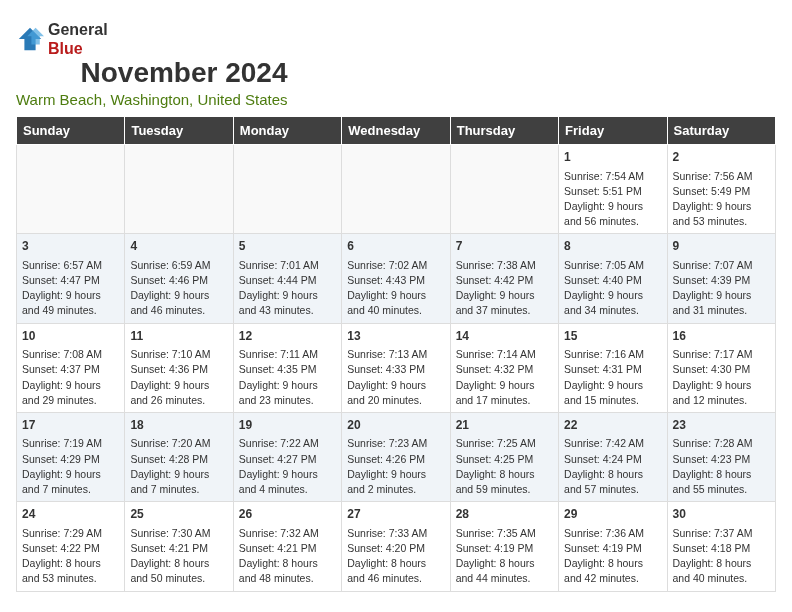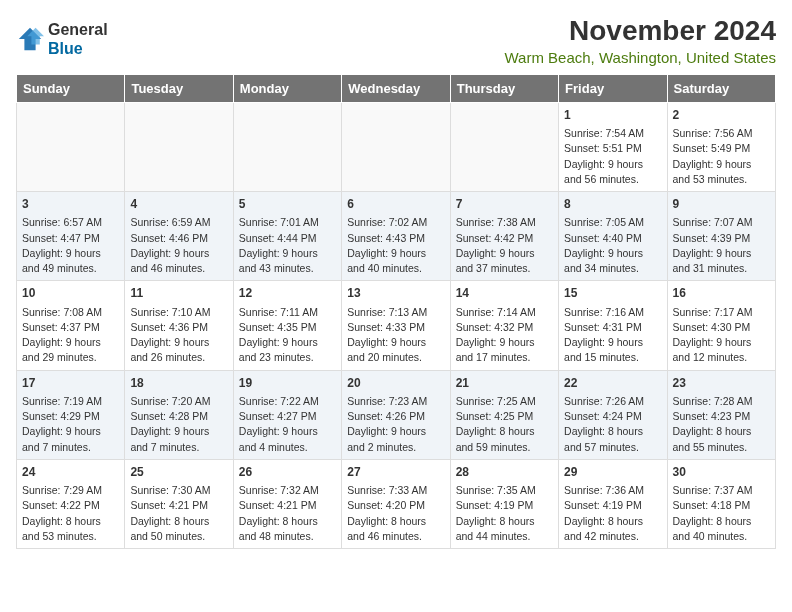--- a/index.html
+++ b/index.html
@@ -8,20 +8,21 @@
       background: #fff;
       width: 792px;
       min-height: 612px;
       padding: 16px;
     }
     .header {
       display: flex;
       align-items: flex-start;
       justify-content: space-between;
       margin-bottom: 8px;
+      flex-direction: column;
     }
     .logo {
       display: flex;
       align-items: center;
       margin-top: 4px;
     }
     .logo-icon {
       width: 28px;
       height: 28px;
       margin-right: 4px;
@@ -40,21 +41,21 @@
       color: #4d7c0f;
       margin-top: 2px;
     }
     .calendar {
       width: 100%;
       border-collapse: collapse;
       table-layout: fixed;
       font-size: 11px;
     }
     .calendar th {
-      background: #737373;
+      background: #404040;
       color: #fff;
       text-align: left;
       padding: 6px 6px;
       font-size: 13px;
       font-weight: bold;
       border: 1px solid #fff;
     }
     .calendar td {
       vertical-align: top;
       border: 1px solid #ddd;
@@ -83,21 +84,21 @@
 
 <div class="header">
   <div class="logo">
     <svg class="logo-icon" viewBox="0 0 40 40">
       <polygon points="20,4 36,20 28,20 28,36 12,36 12,20 4,20" fill="#2a7ab7"></polygon>
       <polygon points="28,4 40,16 34,16 34,28 22,28 22,16 16,16" fill="#4da6e0" opacity="0.7"></polygon>
     </svg>
     <div>
       <div style="font-size:16px;font-weight:bold;color:#333;line-height:1.2;">
         <span>General</span><br>
-        <span style="color:#0369a1;">Blue</span>
+        <span style="color:#b91c1c;">Blue</span>
       </div>
     </div>
   </div>
   <div class="title-block">
     <div class="month-title">November 2024</div>
     <div class="location">Warm Beach, Washington, United States</div>
   </div>
 </div>
 
 <table class="calendar">
@@ -267,21 +268,21 @@
         </td>
         <td>
           <span class="day-num">21</span>
           <div>Sunrise: 7:25 AM</div>
           <div>Sunset: 4:25 PM</div>
           <div>Daylight: 8 hours</div>
           <div>and 59 minutes.</div>
         </td>
         <td>
           <span class="day-num">22</span>
-          <div>Sunrise: 7:26 AM</div>
+          <div>Sunrise: 7:42 AM</div>
           <div>Sunset: 4:24 PM</div>
           <div>Daylight: 8 hours</div>
           <div>and 57 minutes.</div>
         </td>
         <td>
           <span class="day-num">23</span>
           <div>Sunrise: 7:28 AM</div>
           <div>Sunset: 4:23 PM</div>
           <div>Daylight: 8 hours</div>
           <div>and 55 minutes.</div>

